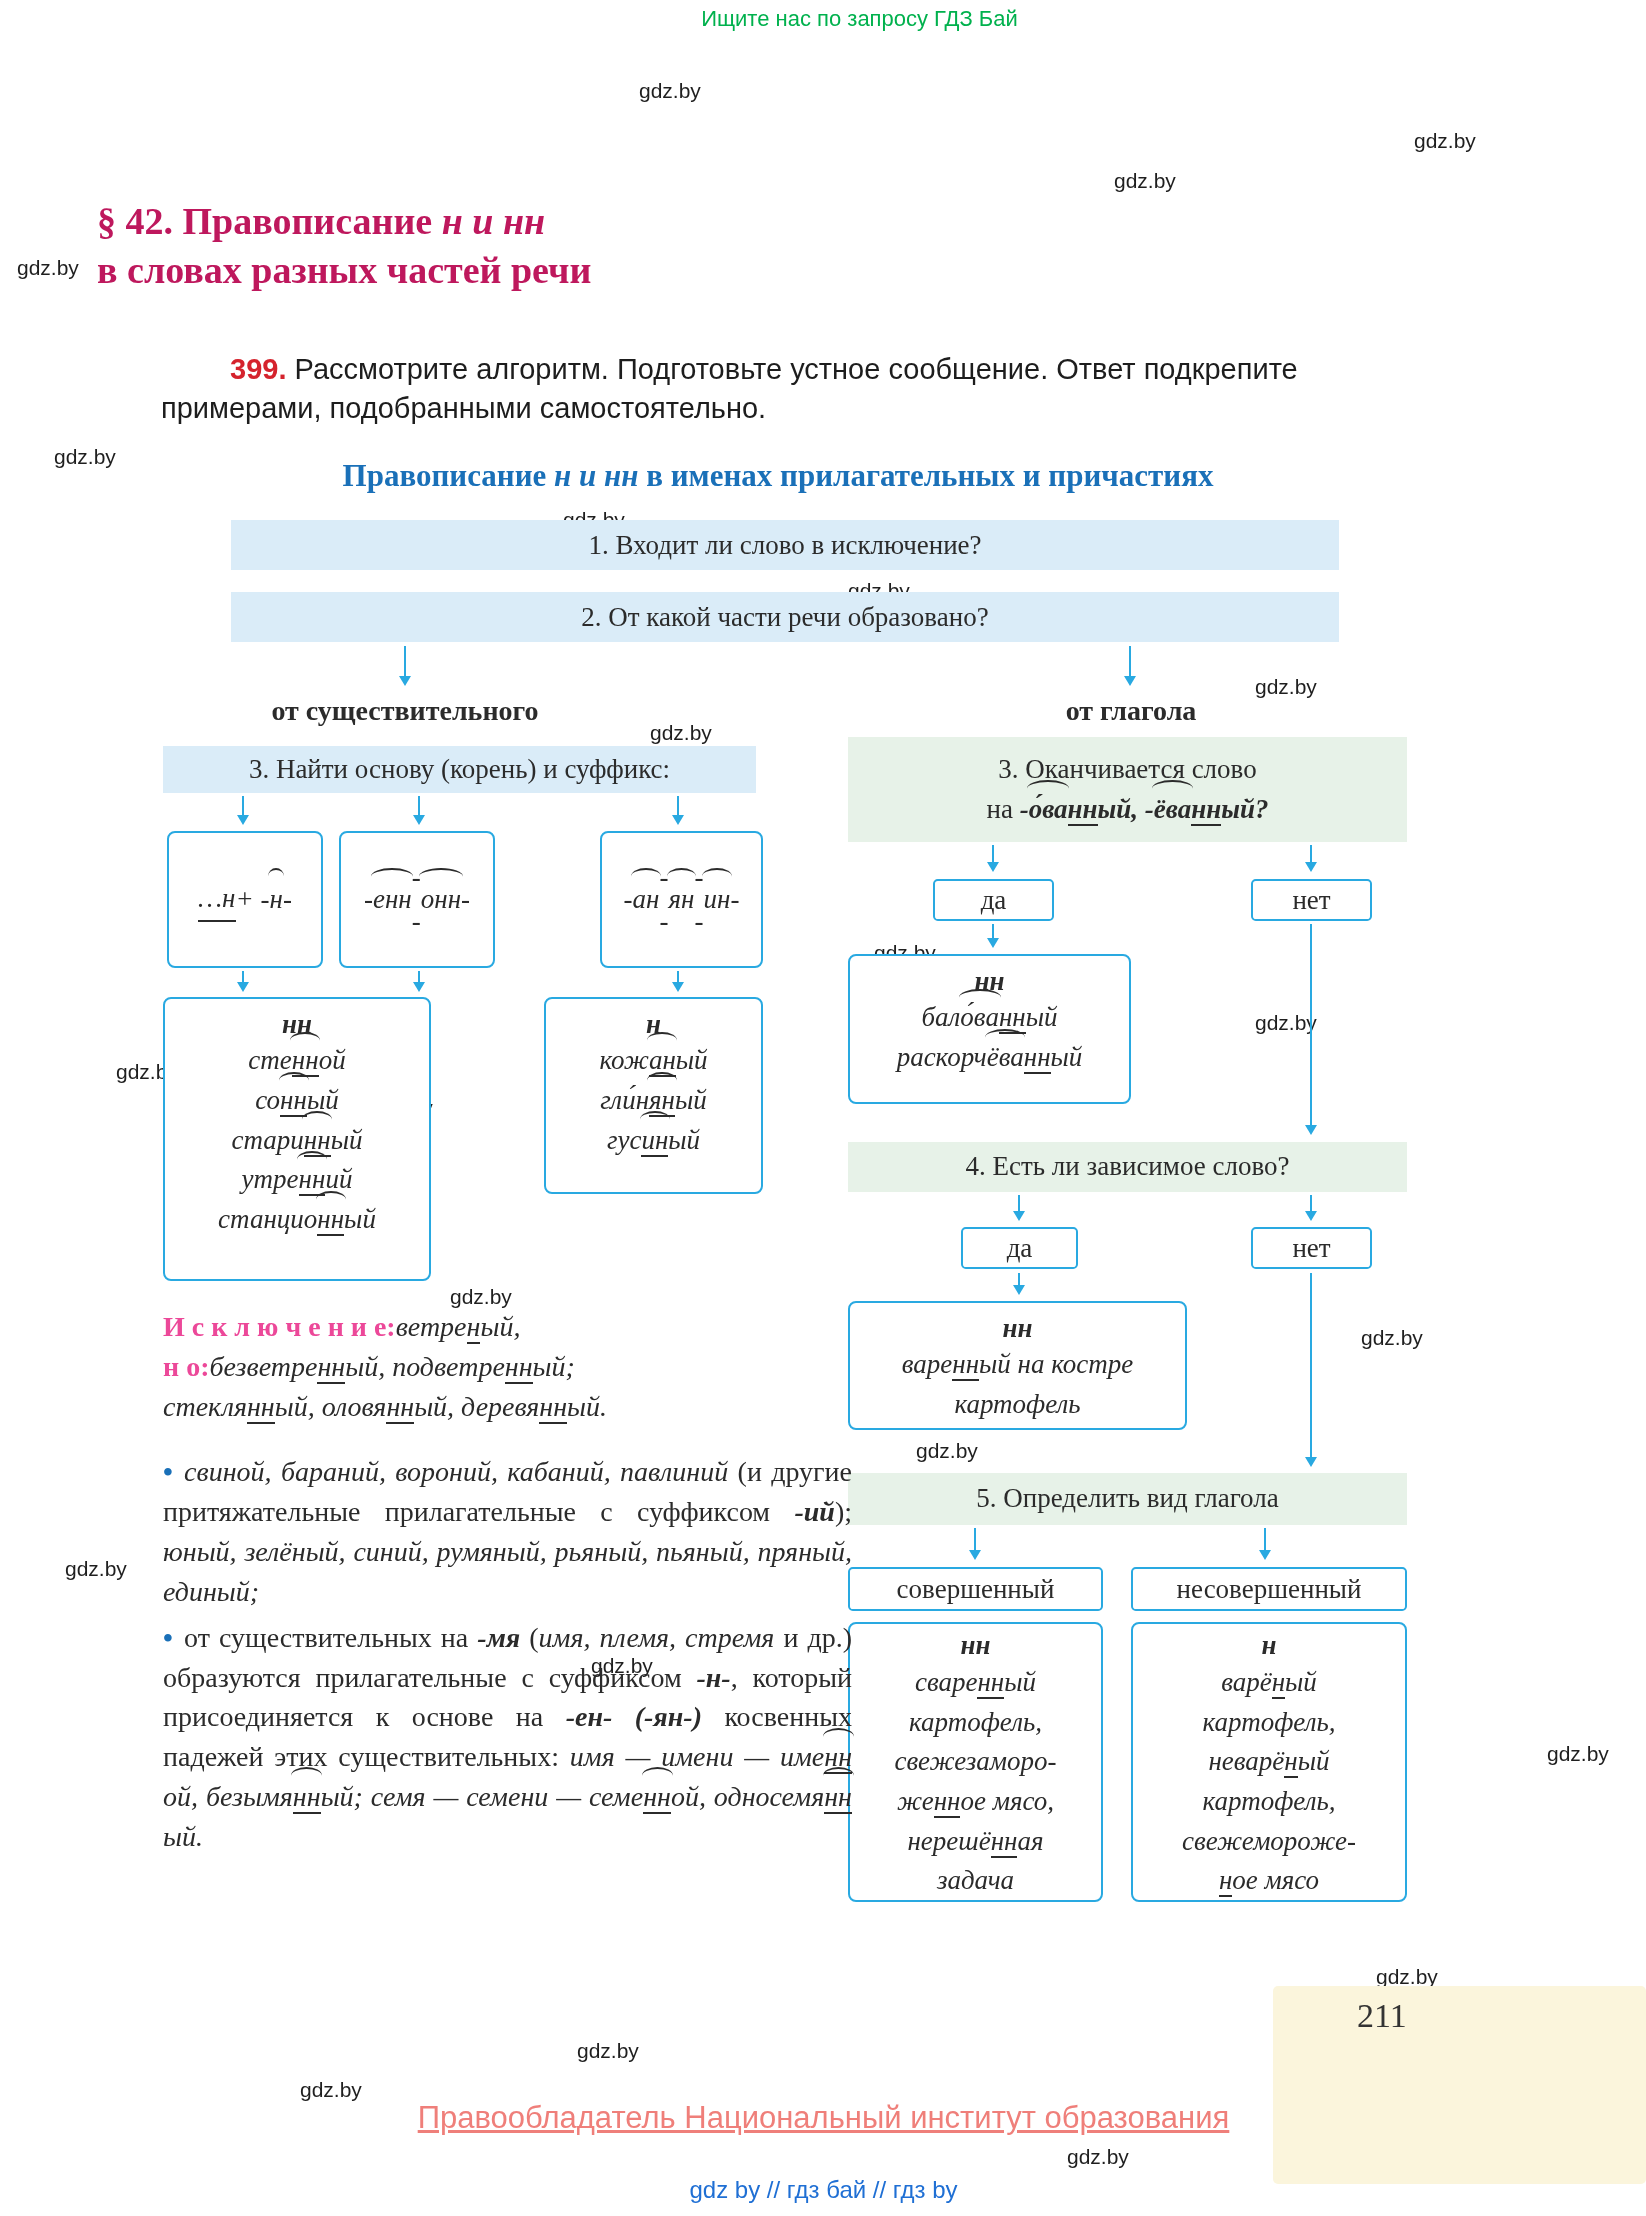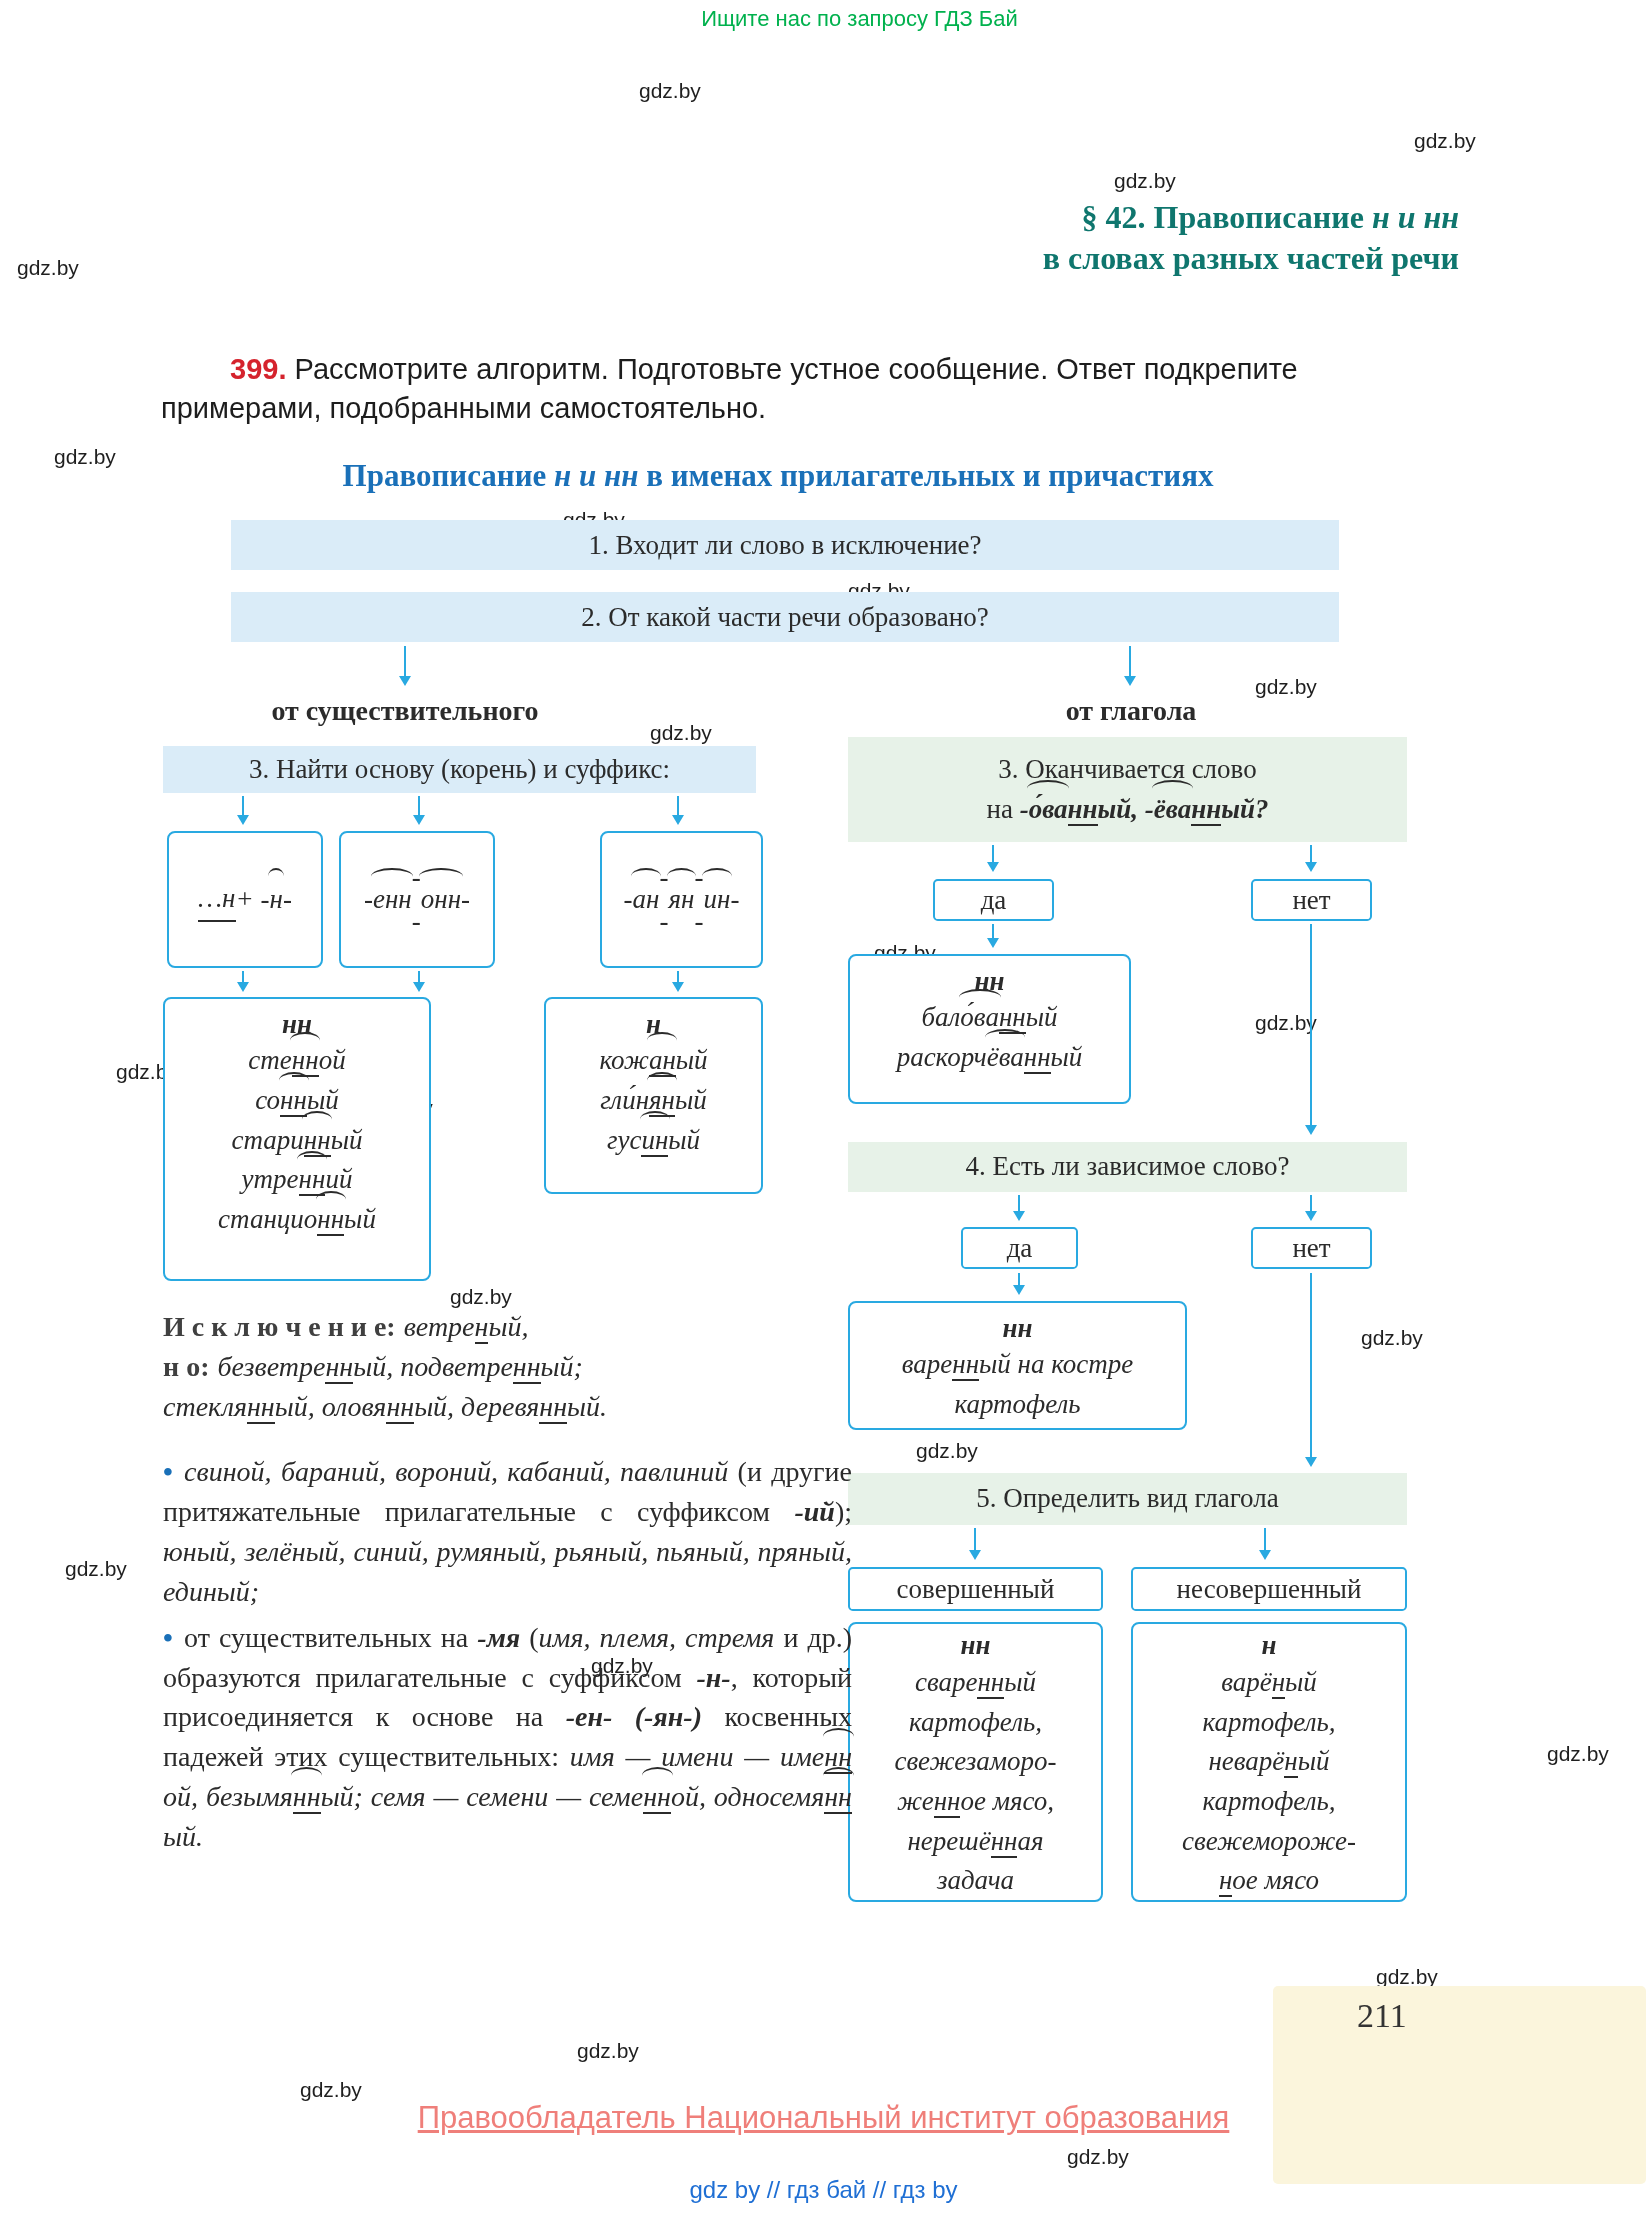--- a/index.html
+++ b/index.html
@@ -5,22 +5,22 @@
   *{margin:0;padding:0;box-sizing:border-box;}
   html,body{background:#ffffff;}
   body{position:relative;width:1647px;height:2216px;overflow:hidden;
        font-family:"Liberation Serif",serif;color:#2b2b2b;}
 
   .banner{position:absolute;top:6.4px;left:0;width:100%;text-align:center;
           font-family:"Liberation Sans",sans-serif;font-size:22px;color:#00b14d;margin-left:36px;}
   .wm{position:absolute;font-family:"Liberation Sans",sans-serif;font-size:21px;
       color:#1f1f1f;white-space:nowrap;}
 
-  .title{position:absolute;left:97px;top:197px;width:1362px;text-align:right;
-         color:#0f766e;font-size:32px;font-weight:bold;line-height:1.28;}
+  .title{position:absolute;left:97px;top:197px;width:1362px;text-align:left;
+         color:#be185d;font-size:38px;font-weight:bold;line-height:1.28;}
   .exercise{position:absolute;left:161px;top:350px;width:1225px;
             font-family:"Liberation Sans",sans-serif;font-size:29px;line-height:1.36;
             color:#1d1d1d;text-indent:69px;}
   .exercise .num{color:#d5232d;font-weight:bold;}
   .alg-heading{position:absolute;left:97px;top:458px;width:1362px;text-align:center;
                color:#1a70b8;font-weight:bold;font-size:31px;}
 
   .qbar{position:absolute;background:#daecf8;font-size:27px;
         display:flex;align-items:center;justify-content:center;text-align:center;}
   .gbar{position:absolute;background:#e7f2e8;font-size:27px;line-height:1.45;
@@ -41,21 +41,21 @@
   .rbox .words{font-style:italic;white-space:pre-line;line-height:1.47;}
   .ynbox{position:absolute;border:2.4px solid #29a9e1;border-radius:4.8px;background:#fff;
          display:flex;align-items:center;justify-content:center;font-size:27px;}
 
   .u{border-bottom:2px solid #2b2b2b;}
   .hat{position:relative;display:inline-block;}
   .hat::before{content:"";position:absolute;left:-1.6px;right:-1.6px;top:-0.34em;height:0.55em;
                border-top:2px solid #2b2b2b;border-radius:50% 50% 0 0;}
 
   .textblock{position:absolute;font-size:28px;line-height:1.42;}
-  .blue{color:#404040;font-weight:bold;margin-right:8px;}
+  .blue{color:#ec4899;font-weight:bold;}
   .bullet-item{text-align:justify;margin-top:6.4px;}
   .dot{color:#1a70b8;font-weight:bold;margin-right:11.3px;}
 
   .pagebox{position:absolute;left:1273px;top:1986px;width:373px;height:198px;
            background:#fbf5dc;border-radius:5px;}
   .pagenum{position:absolute;left:84px;top:11.3px;font-size:34px;color:#333;}
   .footer-link{position:absolute;left:0;top:2100px;width:100%;text-align:center;
                font-family:"Liberation Sans",sans-serif;font-size:31px;color:#ef7f7a;
                text-decoration:underline;cursor:pointer;}
   .bottom-links{position:absolute;left:0;top:2176px;width:100%;text-align:center;

